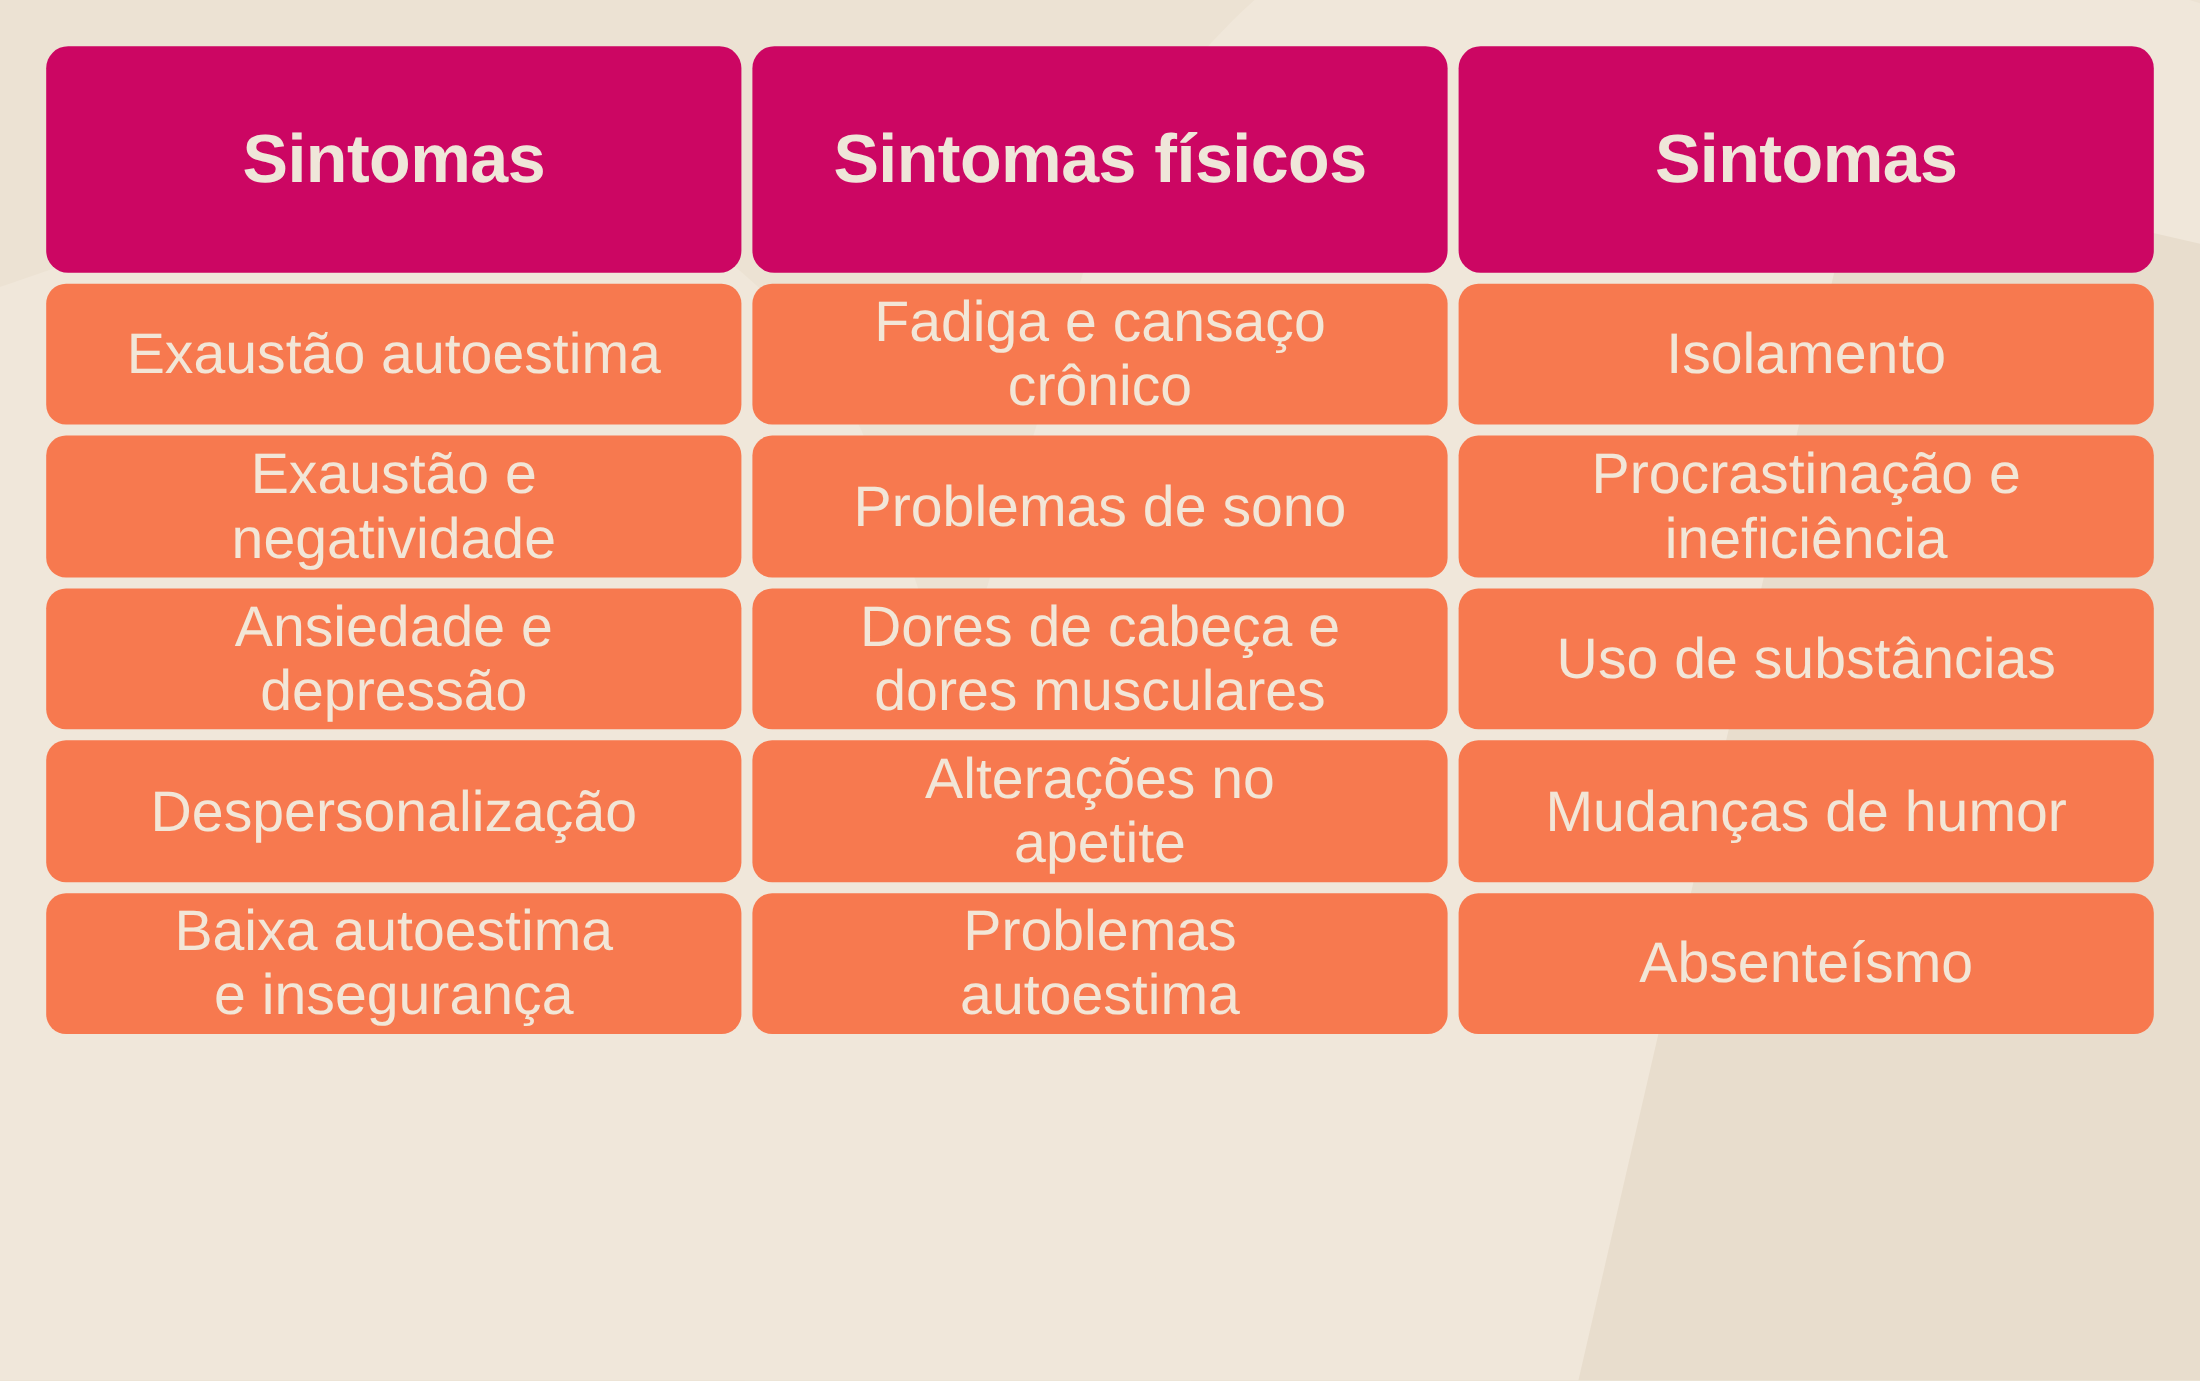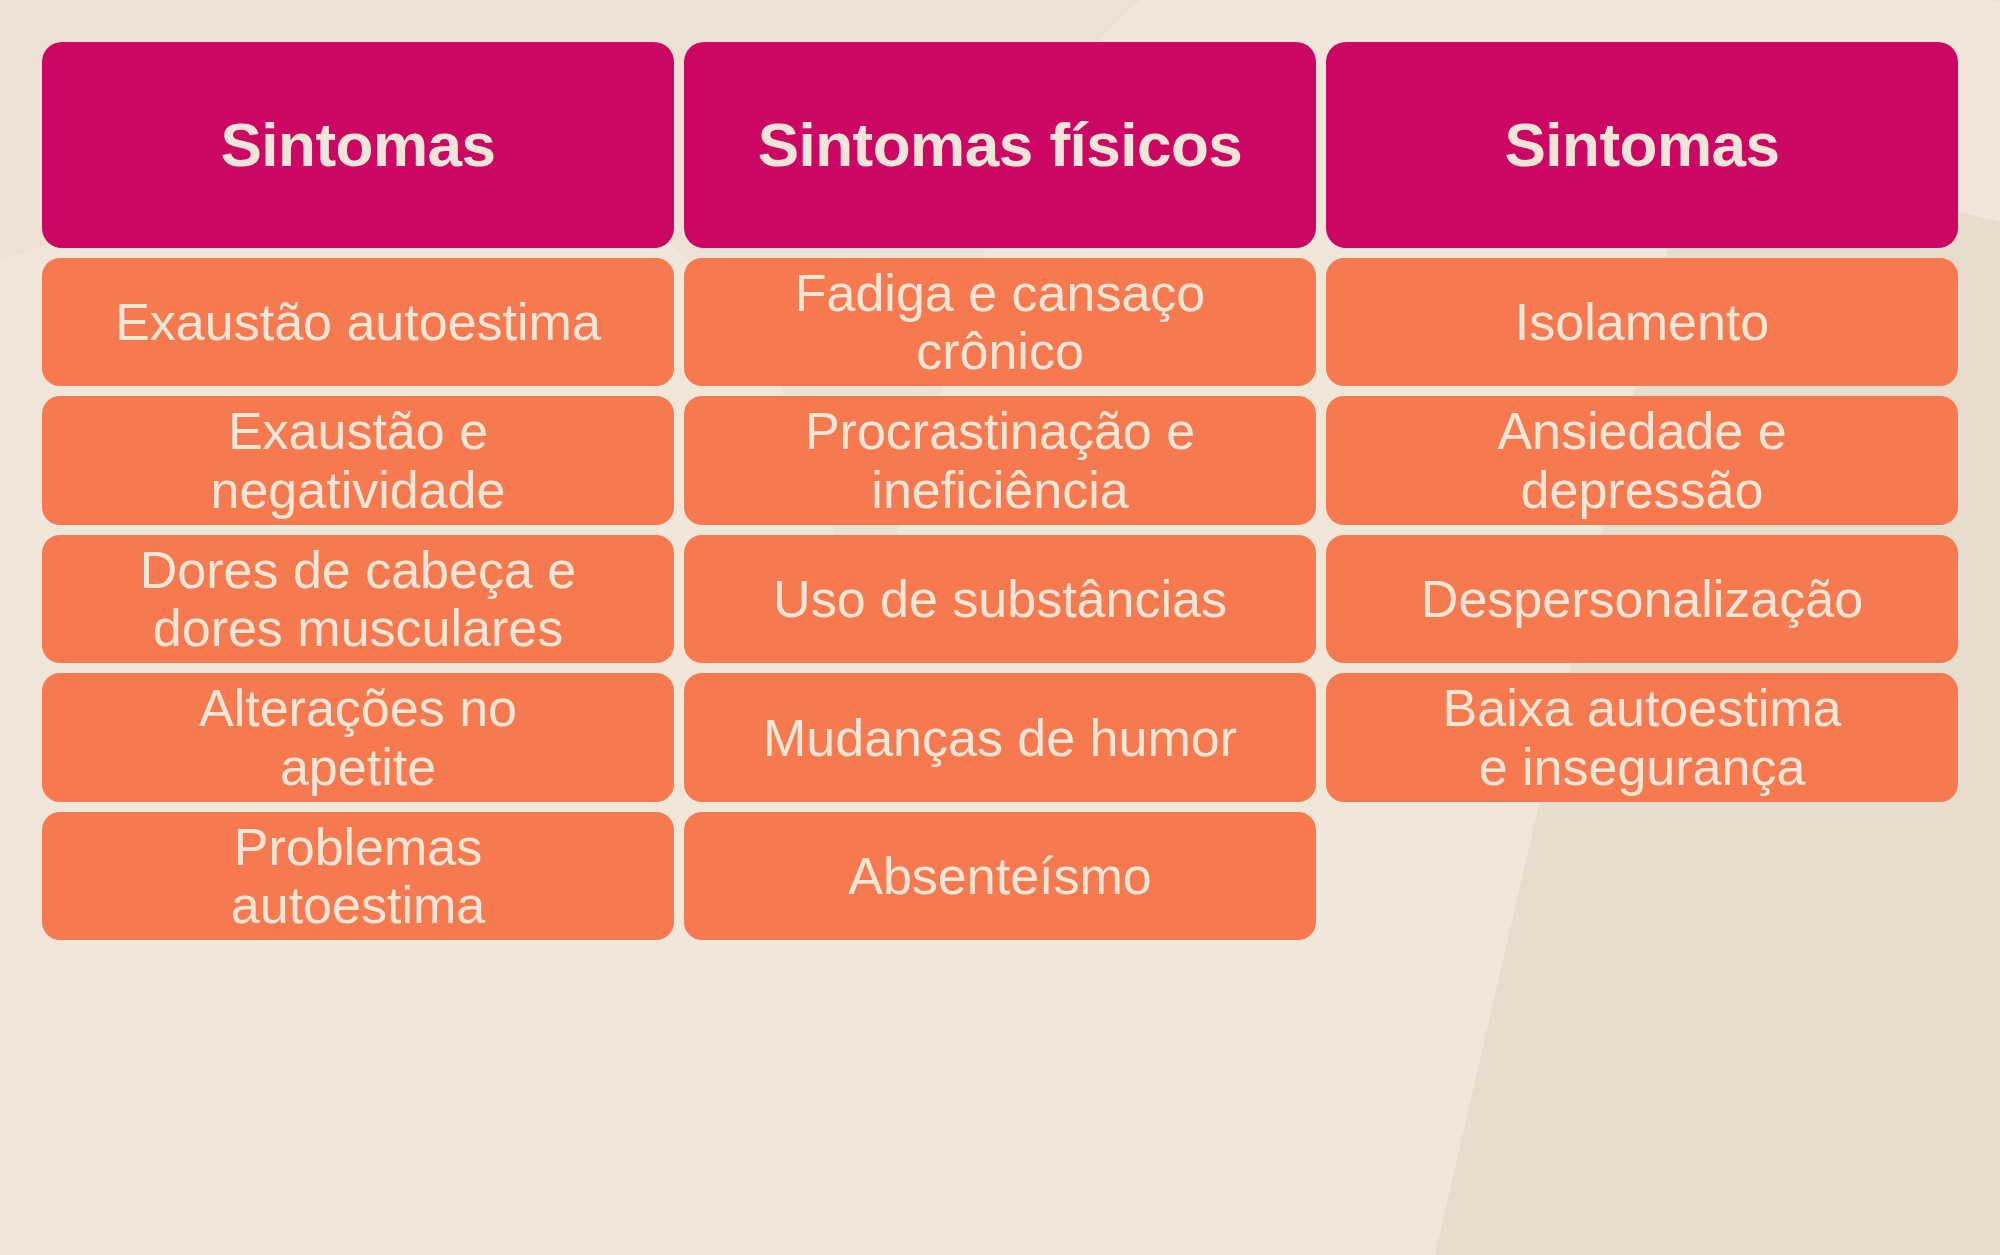--- a/index.html
+++ b/index.html
@@ -148,20 +148,25 @@
     </div>
 
     <div class="cell item">
       <div>
         <span>Exaustão e</span>
         <span>negatividade</span>
       </div>
     </div>
     <div class="cell item">
       <div>
+        <span>Problemas de sono</span>
+      </div>
+    </div>
+    <div class="cell item">
+      <div>
         <span>Procrastinação e</span>
         <span>ineficiência</span>
       </div>
     </div>
 
     <div class="cell item">
       <div>
         <span>Ansiedade e</span>
         <span>depressão</span>
       </div>

